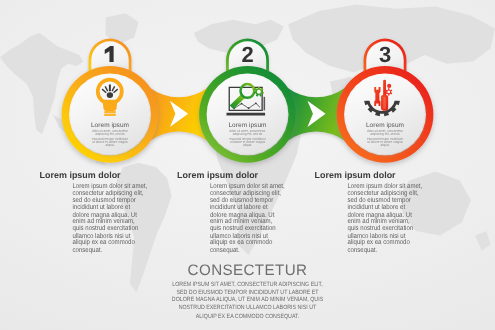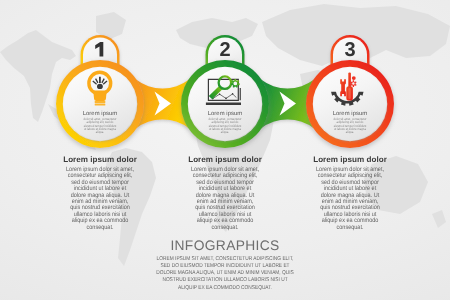--- a/index.html
+++ b/index.html
@@ -12,21 +12,21 @@
          background:radial-gradient(125% 105% at 50% 38%, #f4f4f4 0%, #eeeeee 42%, #e3e3e3 100%);}
   svg.layer{position:absolute;left:0;top:0;width:450px;height:300px;overflow:visible;}
   .numtxt{font-family:"Liberation Sans",sans-serif;font-size:20px;font-weight:bold;fill:#333333;}
 
   .incircle{position:absolute;top:111px;width:90px;text-align:center;}
   .ic-title{font-size:5.9px;color:#555555;letter-spacing:0.05px;}
   .ic-body{margin-top:1.2px;font-size:3.3px;line-height:3.2px;color:#8a8a8a;
            width:40px;margin-left:auto;margin-right:auto;
            transform:scaleX(0.85);transform-origin:50% 0;}
 
-  .block{position:absolute;top:155px;width:128px;text-align:center;}
+  .block{position:absolute;top:155px;width:128px;}
   .bl-title{font-size:8.1px;font-weight:bold;color:#3b3b3b;letter-spacing:0.02px;}
   .bl-body{margin-top:3px;font-size:6.3px;line-height:6.4px;color:#5f5f5f;
            width:78px;margin-left:auto;margin-right:auto;
            transform:scaleX(0.875);transform-origin:50% 0;}
 
   .footer{position:absolute;left:100px;top:238px;width:250px;text-align:center;}
   .ft-title{font-size:13.8px;color:#6e6e6e;letter-spacing:0.35px;}
   .ft-body{margin-top:2.5px;font-size:5.6px;line-height:7.3px;color:#6a6a6a;
            width:162px;margin-left:auto;margin-right:auto;
            transform:scaleX(0.86);transform-origin:50% 0;}
@@ -229,17 +229,17 @@
   <div class="block" style="left:161px;">
     <div class="bl-title">Lorem ipsum dolor</div>
     <div class="bl-body">Lorem ipsum dolor sit amet, consectetur adipiscing elit, sed do eiusmod tempor incididunt ut labore et dolore magna aliqua. Ut enim ad minim veniam, quis nostrud exercitation ullamco laboris nisi ut aliquip ex ea commodo consequat.</div>
   </div>
   <div class="block" style="left:286px;">
     <div class="bl-title">Lorem ipsum dolor</div>
     <div class="bl-body">Lorem ipsum dolor sit amet, consectetur adipiscing elit, sed do eiusmod tempor incididunt ut labore et dolore magna aliqua. Ut enim ad minim veniam, quis nostrud exercitation ullamco laboris nisi ut aliquip ex ea commodo consequat.</div>
   </div>
 
   <div class="footer">
-    <div class="ft-title">INFOGRAPHICS</div>
+    <div class="ft-title">CONSECTETUR</div>
     <div class="ft-body">LOREM IPSUM SIT AMET, CONSECTETUR ADIPISCING ELIT, SED DO EIUSMOD TEMPOR INCIDIDUNT UT LABORE ET DOLORE MAGNA ALIQUA, UT ENIM AD MINIM VENIAM, QUIS NOSTRUD EXERCITATION ULLAMCO LABORIS NISI UT ALIQUIP EX EA COMMODO CONSEQUAT.</div>
   </div>
 
 </div>
 
 </body></html>

